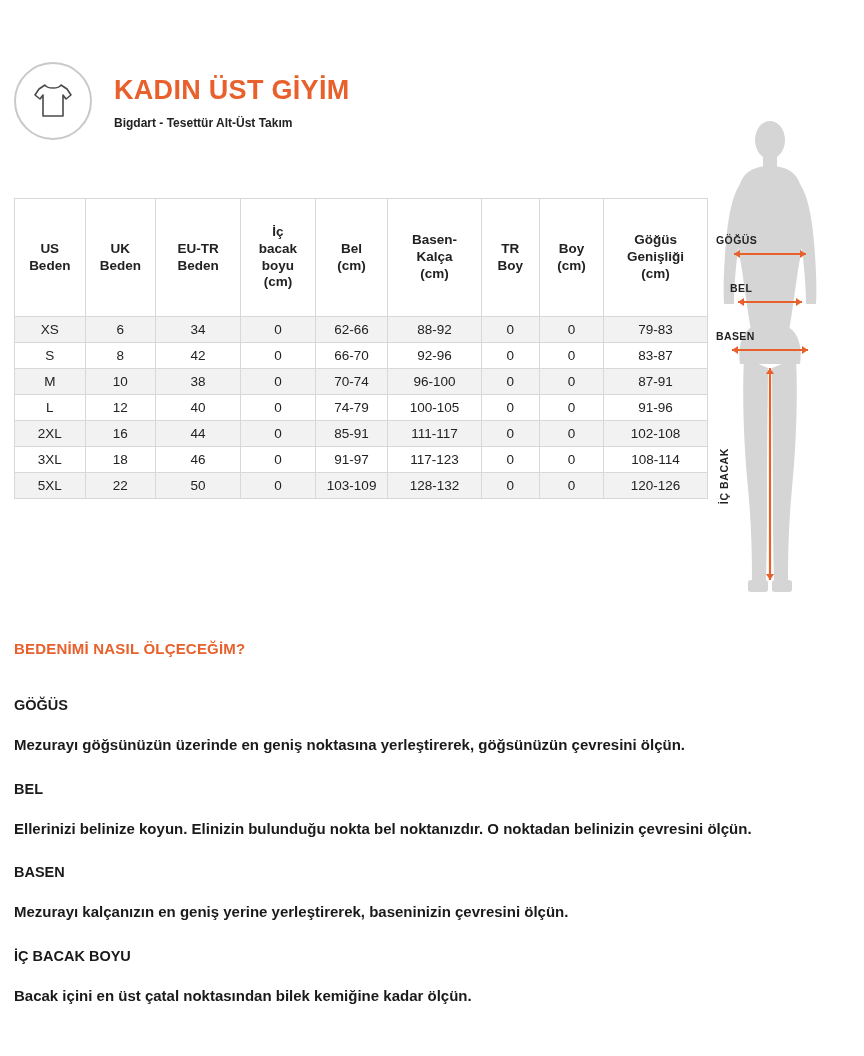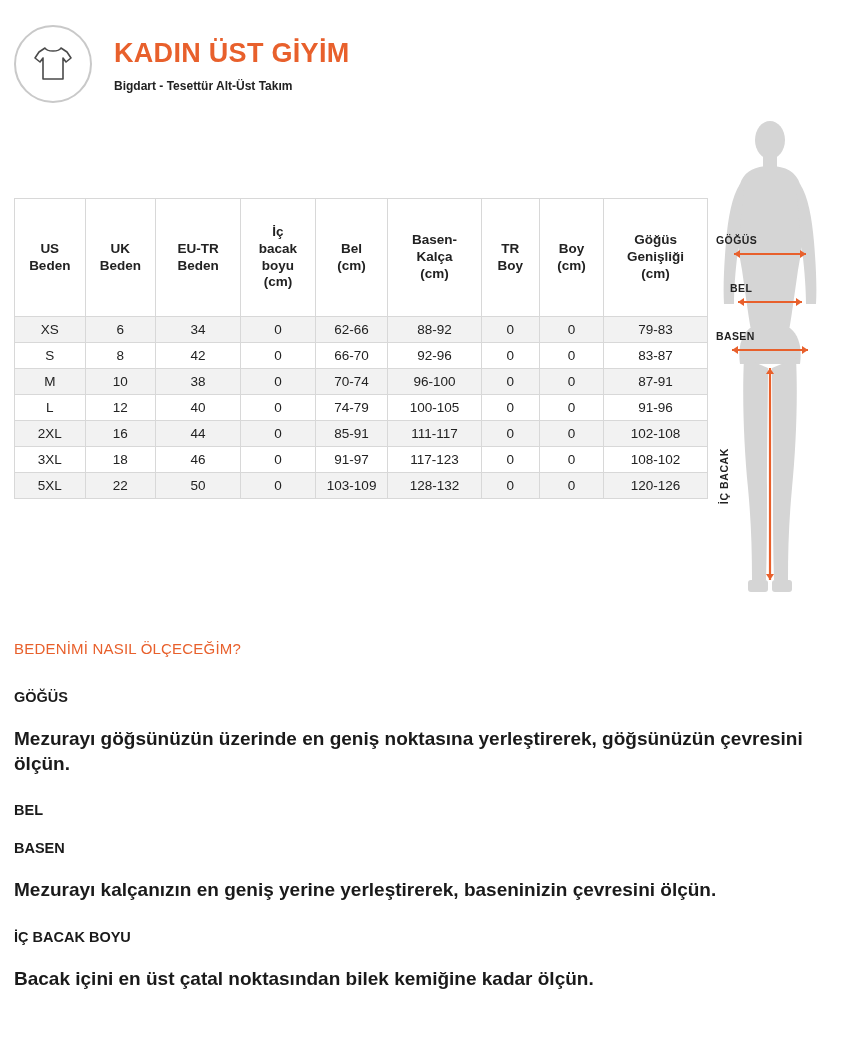--- a/index.html
+++ b/index.html
@@ -18,20 +18,21 @@
     height: 1056px;
     overflow: hidden;
   }
 
   
   .header {
     display: flex;
     align-items: center;
     padding: 18px 0 0 14px;
     height: 110px;
+    margin-top: 37px;
   }
   .logo-circle {
     width: 78px;
     height: 78px;
     border: 2px solid #c9c9c9;
     border-radius: 50%;
     display: flex;
     align-items: center;
     justify-content: center;
     flex: 0 0 auto;
@@ -130,33 +131,33 @@
 
   
   .info {
     position: absolute;
     left: 14px;
     top: 640px;
     width: 836px;
   }
   .info-head {
     color: #E8602C;
-    font-weight: normal;
+    font-weight: bold;
     font-size: 15px;
     letter-spacing: 0.2px;
-    margin: 0 0 32px 0;
+    margin: 0 0 40px 0;
   }
   .info-term {
     font-weight: bold;
     font-size: 14.5px;
     margin: 0 0 22px 0;
     color: #1a1a1a;
   }
   .info-desc {
-    font-size: 19px;
+    font-size: 15px;
     font-weight: bold;
     margin: 0 0 26px 0;
     color: #1a1a1a;
     line-height: 1.3;
   }
 </style>
 </head>
 <body>
 
 <div class="page">
@@ -277,21 +278,21 @@
         </tr>
         <tr>
           <td>3XL</td>
           <td>18</td>
           <td>46</td>
           <td>0</td>
           <td>91-97</td>
           <td>117-123</td>
           <td>0</td>
           <td>0</td>
-          <td>108-102</td>
+          <td>108-114</td>
         </tr>
         <tr>
           <td>5XL</td>
           <td>22</td>
           <td>50</td>
           <td>0</td>
           <td>103-109</td>
           <td>128-132</td>
           <td>0</td>
           <td>0</td>
@@ -354,20 +355,21 @@
     <div class="fig-label lbl-icbacak">İÇ BACAK</div>
   </div>
 
   <div class="info">
     <p class="info-head">BEDENİMİ NASIL ÖLÇECEĞİM?</p>
 
     <p class="info-term">GÖĞÜS</p>
     <p class="info-desc">Mezurayı göğsünüzün üzerinde en geniş noktasına yerleştirerek, göğsünüzün çevresini ölçün.</p>
 
     <p class="info-term">BEL</p>
+    <p class="info-desc">Ellerinizi belinize koyun. Elinizin bulunduğu nokta bel noktanızdır. O noktadan belinizin çevresini ölçün.</p>
 
     <p class="info-term">BASEN</p>
     <p class="info-desc">Mezurayı kalçanızın en geniş yerine yerleştirerek, baseninizin çevresini ölçün.</p>
 
     <p class="info-term">İÇ BACAK BOYU</p>
     <p class="info-desc">Bacak içini en üst çatal noktasından bilek kemiğine kadar ölçün.</p>
   </div>
 
 </div>
 

